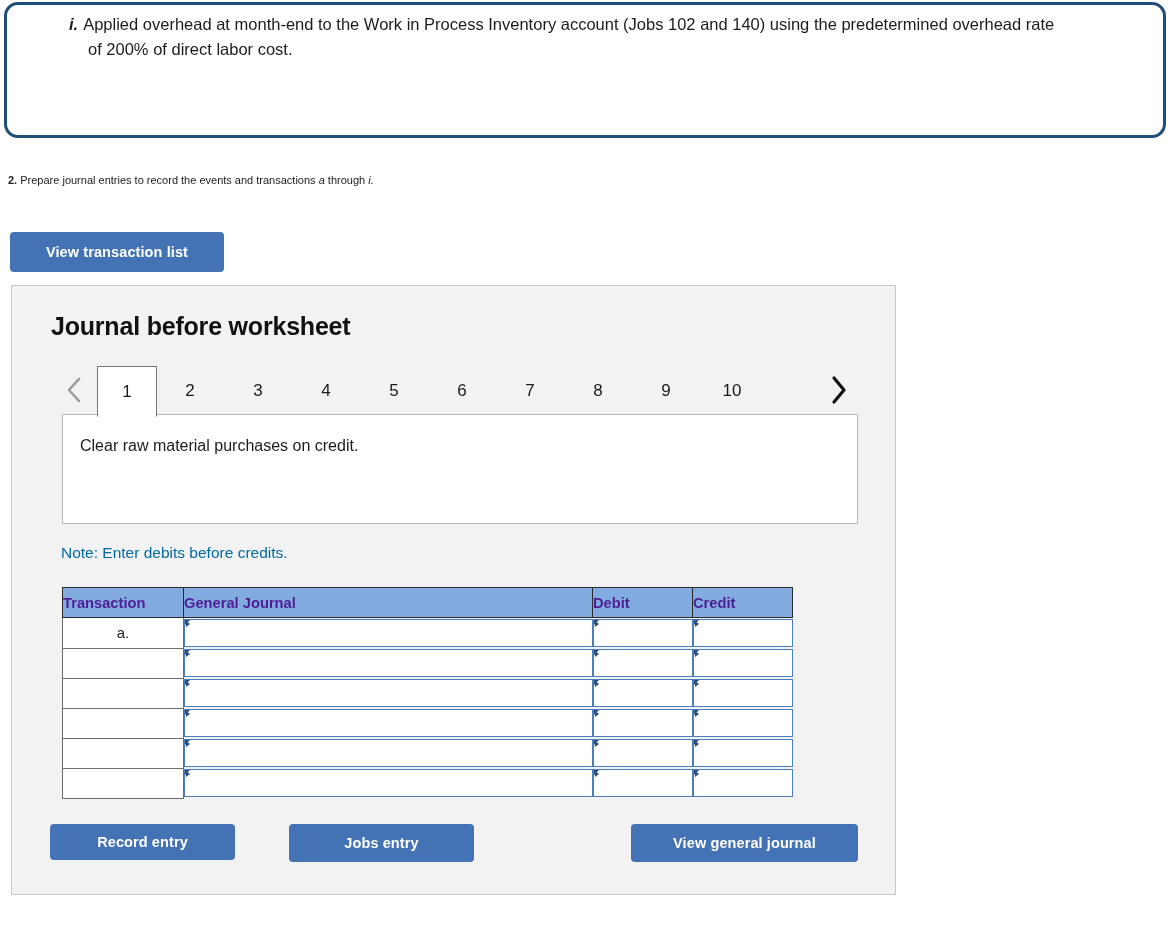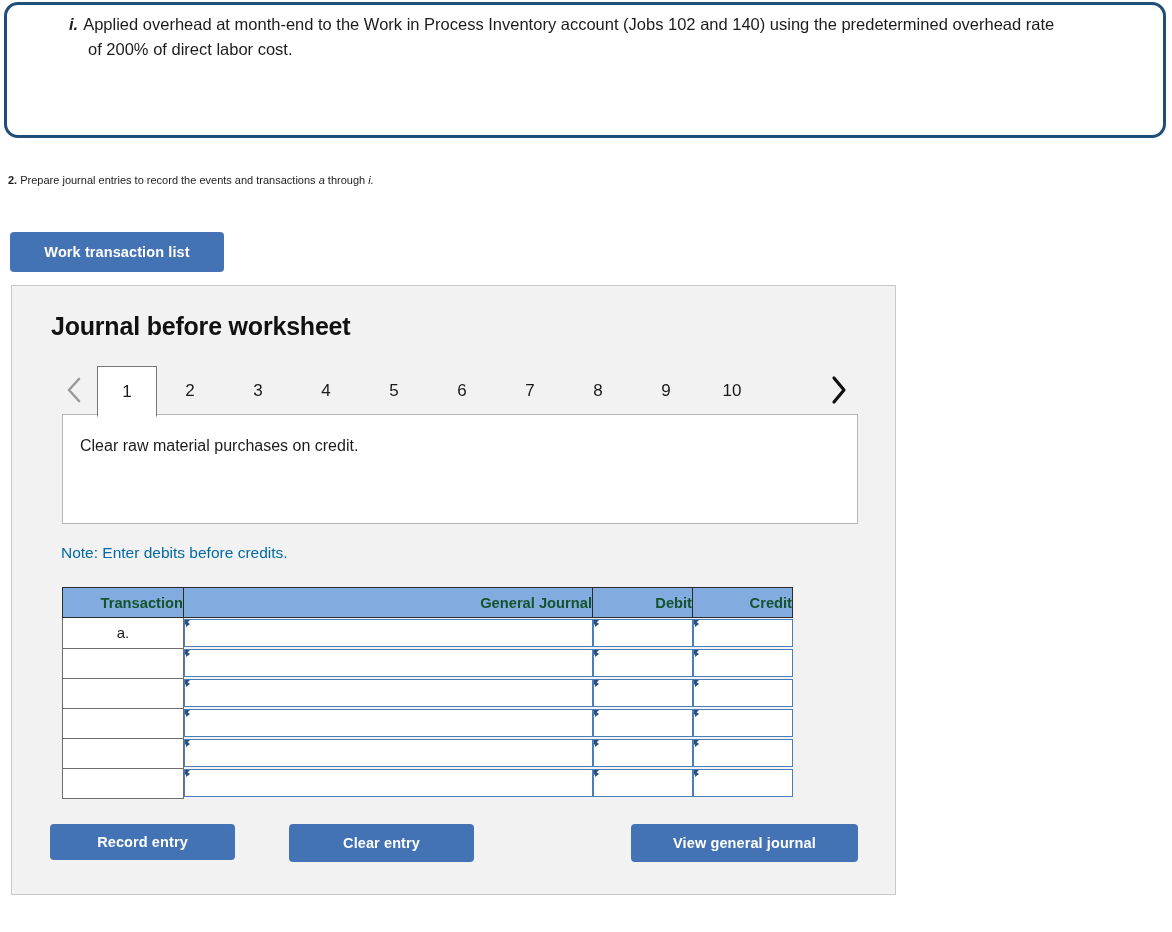--- a/index.html
+++ b/index.html
@@ -163,26 +163,26 @@
   
   .jtable {
     position: absolute;
     left: 50px; top: 301px;
     width: 730px;
     border-collapse: collapse;
     table-layout: fixed;
   }
   .jtable th {
     background: #82ace0;
-    color: #14532d;
+    color: #4c1d95;
     font-size: 14.7px;
     font-weight: bold;
     height: 30px;
     border: 1.5px solid #2b2b2b;
-    text-align: right;
+    text-align: left;
     padding: 0;
   }
   .jtable td {
     height: 30px;
     padding: 0;
     border-left: 1.5px solid #6d6d6d;
     border-right: 1.5px solid #6d6d6d;
     border-top: 1.5px solid #6d6d6d;
     border-bottom: 1.5px solid #6d6d6d;
     background: #ffffff;
@@ -255,21 +255,21 @@
   </div>
 </div>
 
 <div class="prompt2"><b>2.</b>
   <span>Prepare journal entries to record the events and transactions</span>
   <i>a</i>
   <span>through</span>
   <i>i.</i>
 </div>
 
-<button class="btn" id="view-transaction-list">Work transaction list</button>
+<button class="btn" id="view-transaction-list">View transaction list</button>
 
 <div class="panel">
 
   <div class="panel-title">Journal before worksheet</div>
 
   <div class="tabstrip">
     <div class="chev" id="tab-prev">
       <svg width="17" height="28" viewBox="0 0 17 28" aria-hidden="true">
         <polyline points="13,3 3,14 13,25" fill="none" stroke="#9b9b9b" stroke-width="2.6" stroke-linecap="round" stroke-linejoin="round"></polyline>
       </svg>
@@ -384,15 +384,15 @@
             <div class="cellfield"></div>
           </td>
           <td class="incell">
             <div class="cellfield"></div>
           </td>
         </tr>
       </tbody>
   </table>
 
   <button class="btn" id="record-entry">Record entry</button>
-  <button class="btn" id="clear-entry">Clear entry</button>
+  <button class="btn" id="clear-entry">Jobs entry</button>
   <button class="btn" id="view-general-journal">View general journal</button>
 </div>
 
 </body></html>

